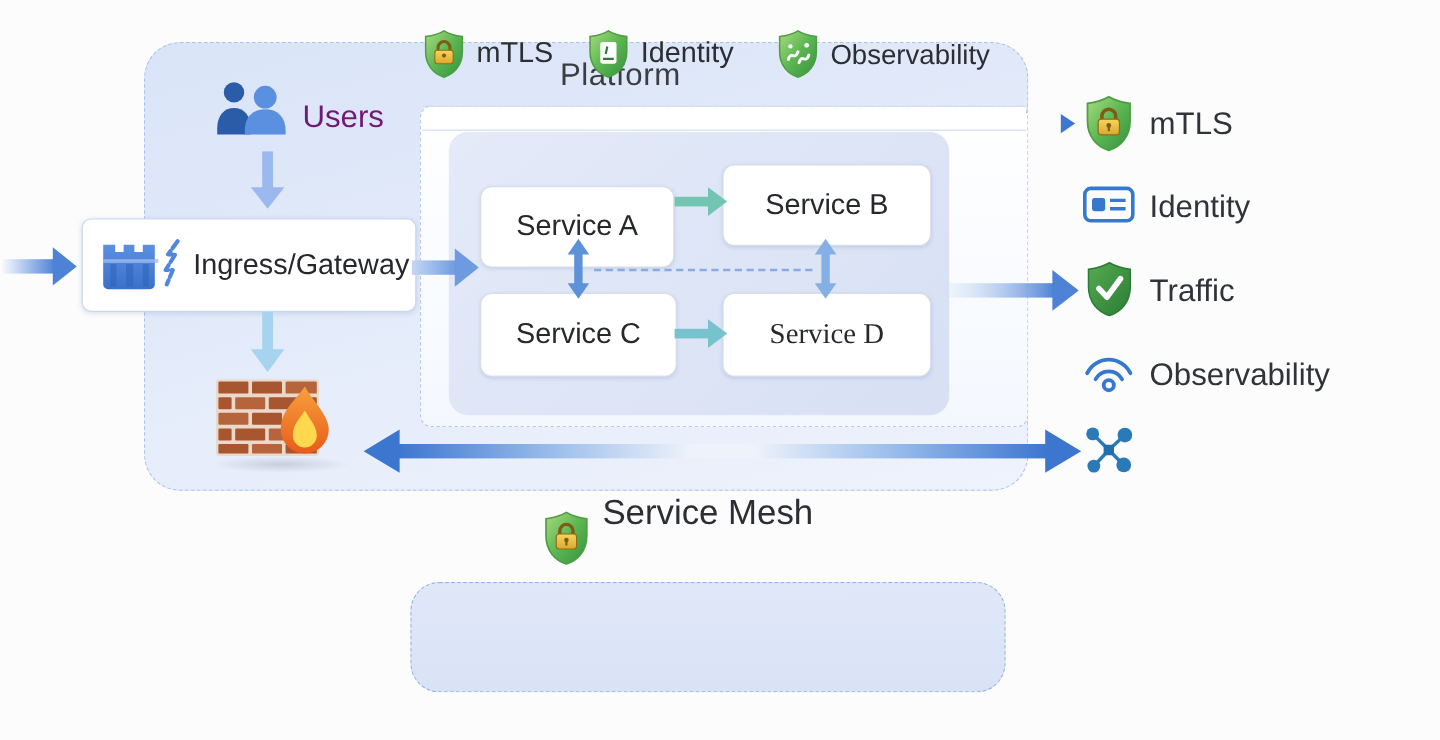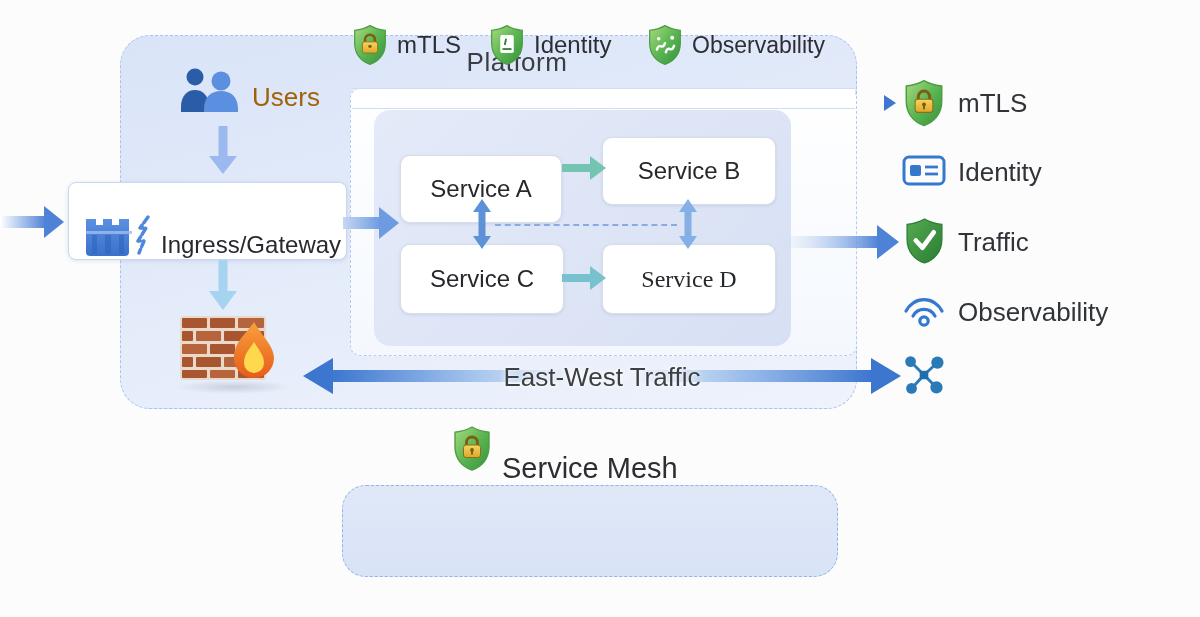--- a/index.html
+++ b/index.html
@@ -43,26 +43,26 @@
   .svc-b{left:602px;top:137px;width:172px;height:66px;}
   .svc-c{left:400px;top:244px;width:162px;height:68px;}
   .svc-d{left:602px;top:244px;width:172px;height:68px;font-family:Liberation Serif, serif;}
 
   .dashed-connector{
     left:495px;top:224px;width:182px;height:0;
     border-top:2px dashed #7ba2e2;opacity:.85;
   }
 
   
-  .users-label{left:252px;top:82px;font-size:26px;color:#a16207;}
+  .users-label{left:252px;top:82px;font-size:26px;color:#701a75;}
   .ingress-box{
     left:68px;top:182px;width:277px;height:76px;
     background:#ffffff;border:1px solid #c9d7f0;border-radius:8px;
     box-shadow:0 1px 4px rgba(120,140,180,.22);
-    display:flex;align-items:flex-end;
+    display:flex;align-items:center;
   }
   .ingress-label{font-size:24px;color:#26282c;margin-left:8px;}
   .fw-shadow{
     left:176px;top:380px;width:116px;height:14px;border-radius:50%;
     background:radial-gradient(ellipse at center,rgba(150,155,170,.38),rgba(150,155,170,0) 70%);
   }
 
   
   .ew-label{
     left:452px;top:362px;width:300px;text-align:center;
@@ -79,21 +79,21 @@
   .mtls-tri{
     left:884px;top:95px;width:0;height:0;
     border-left:12px solid #3f76d2;
     border-top:8px solid transparent;border-bottom:8px solid transparent;
   }
 
   
   .legend-label{left:958px;font-size:26px;color:#303338;white-space:nowrap;}
 
   
-  .mesh-title{left:502px;top:452px;font-size:29px;color:#2c2e33;}
+  .mesh-title{left:502px;top:412px;font-size:29px;color:#2c2e33;}
   .badges-box{
     left:342px;top:485px;width:494px;height:90px;
     background:linear-gradient(180deg,#e0e8f8,#d9e3f6);
     border:1.6px dashed #8fb5ea;border-radius:24px;
   }
   .badge{display:flex;align-items:center;gap:9px;position:absolute;top:22px;height:46px;}
   .badge span{font-size:24px;color:#2c2e33;white-space:nowrap;}
   .badge-1{left:352px;}
   .badge-2{left:489px;}
   .badge-3{left:647px;}
@@ -262,21 +262,20 @@
   <svg class="abs" style="left:224px;top:320px" width="60" height="64" viewBox="0 0 60 64">
     <path d="M30 2 C22 14 10 22 10 38 a20 20 0 0 0 40 0 C50 26 38 16 30 2 Z" fill="url(#gflame)"></path>
     <path d="M30 22 C26 29 20 33 20 43 a10 10 0 0 0 20 0 C40 35 34 29 30 22 Z" fill="#ffd84d"></path>
   </svg>
 
   <svg class="abs" style="left:303px;top:356px" width="598" height="40">
     <polygon points="30,2 0,20 30,38" fill="#3c76cf"></polygon>
     <rect x="28" y="14" width="542" height="12" fill="url(#gew)"></rect>
     <polygon points="568,2 598,20 568,38" fill="#3c76cf"></polygon>
   </svg>
-  <div class="abs ew-label">East-West Traffic</div>
 
   <svg class="abs" style="left:777px;top:223px" width="122" height="38">
     <rect x="0" y="13" width="102" height="12" fill="url(#garrPol)"></rect>
       <polygon points="100,2 122,19 100,36" fill="#4d82d6"></polygon>
   </svg>
 
   <svg class="abs" style="left:903px;top:79px" width="42" height="48" viewBox="0 0 40 46">
     <path d="M20 1.5 C25 4.5 31 6 37 6.8 V21 C37 33.5 29.5 41.5 20 44.5 C10.5 41.5 3 33.5 3 21 V6.8 C9 6 15 4.5 20 1.5 Z" fill="url(#gshield)" stroke="#4d9e43" stroke-width="1.4"></path>
     <path d="M14.5 21 v-4 a5.5 5.5 0 0 1 11 0 v4" fill="none" stroke="#7d5d14" stroke-width="2.8"></path>
     <rect x="11.5" y="19.5" width="17" height="12.5" rx="2.5" fill="url(#ggold)" stroke="#8f6d1a" stroke-width="1"></rect>

